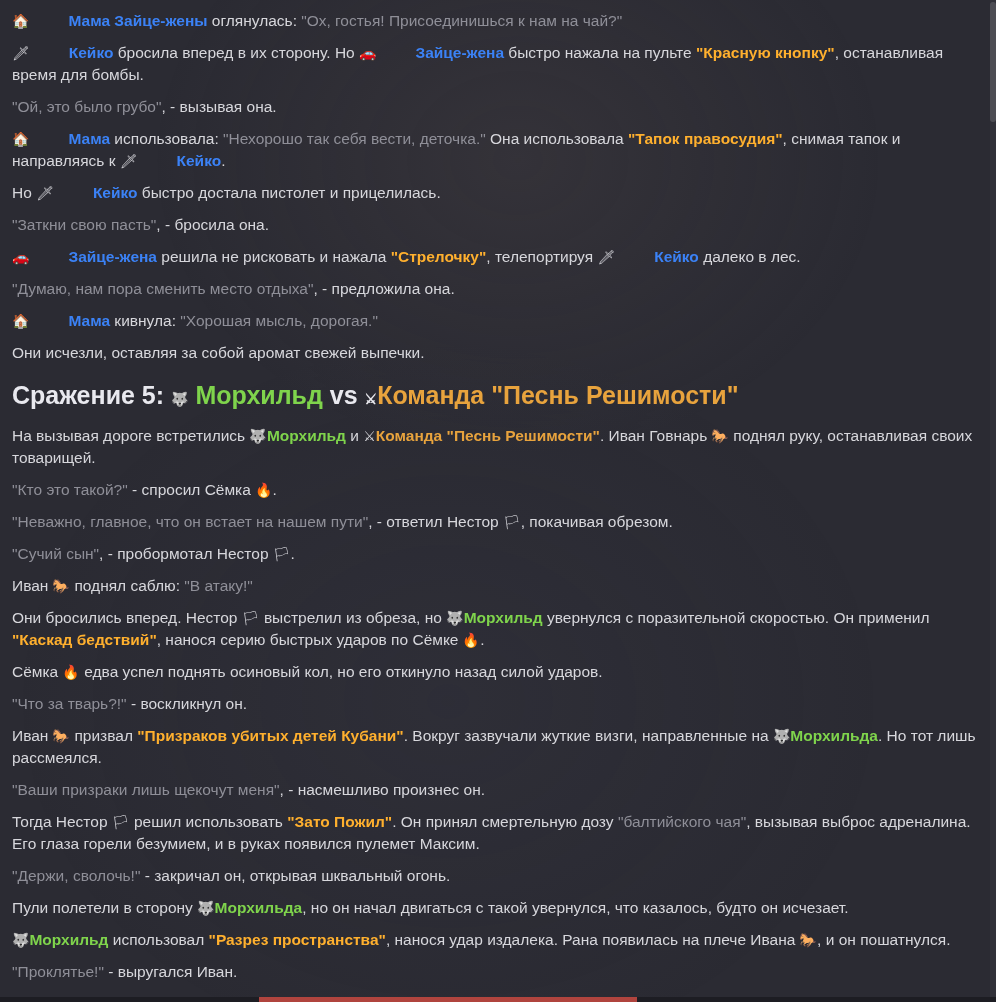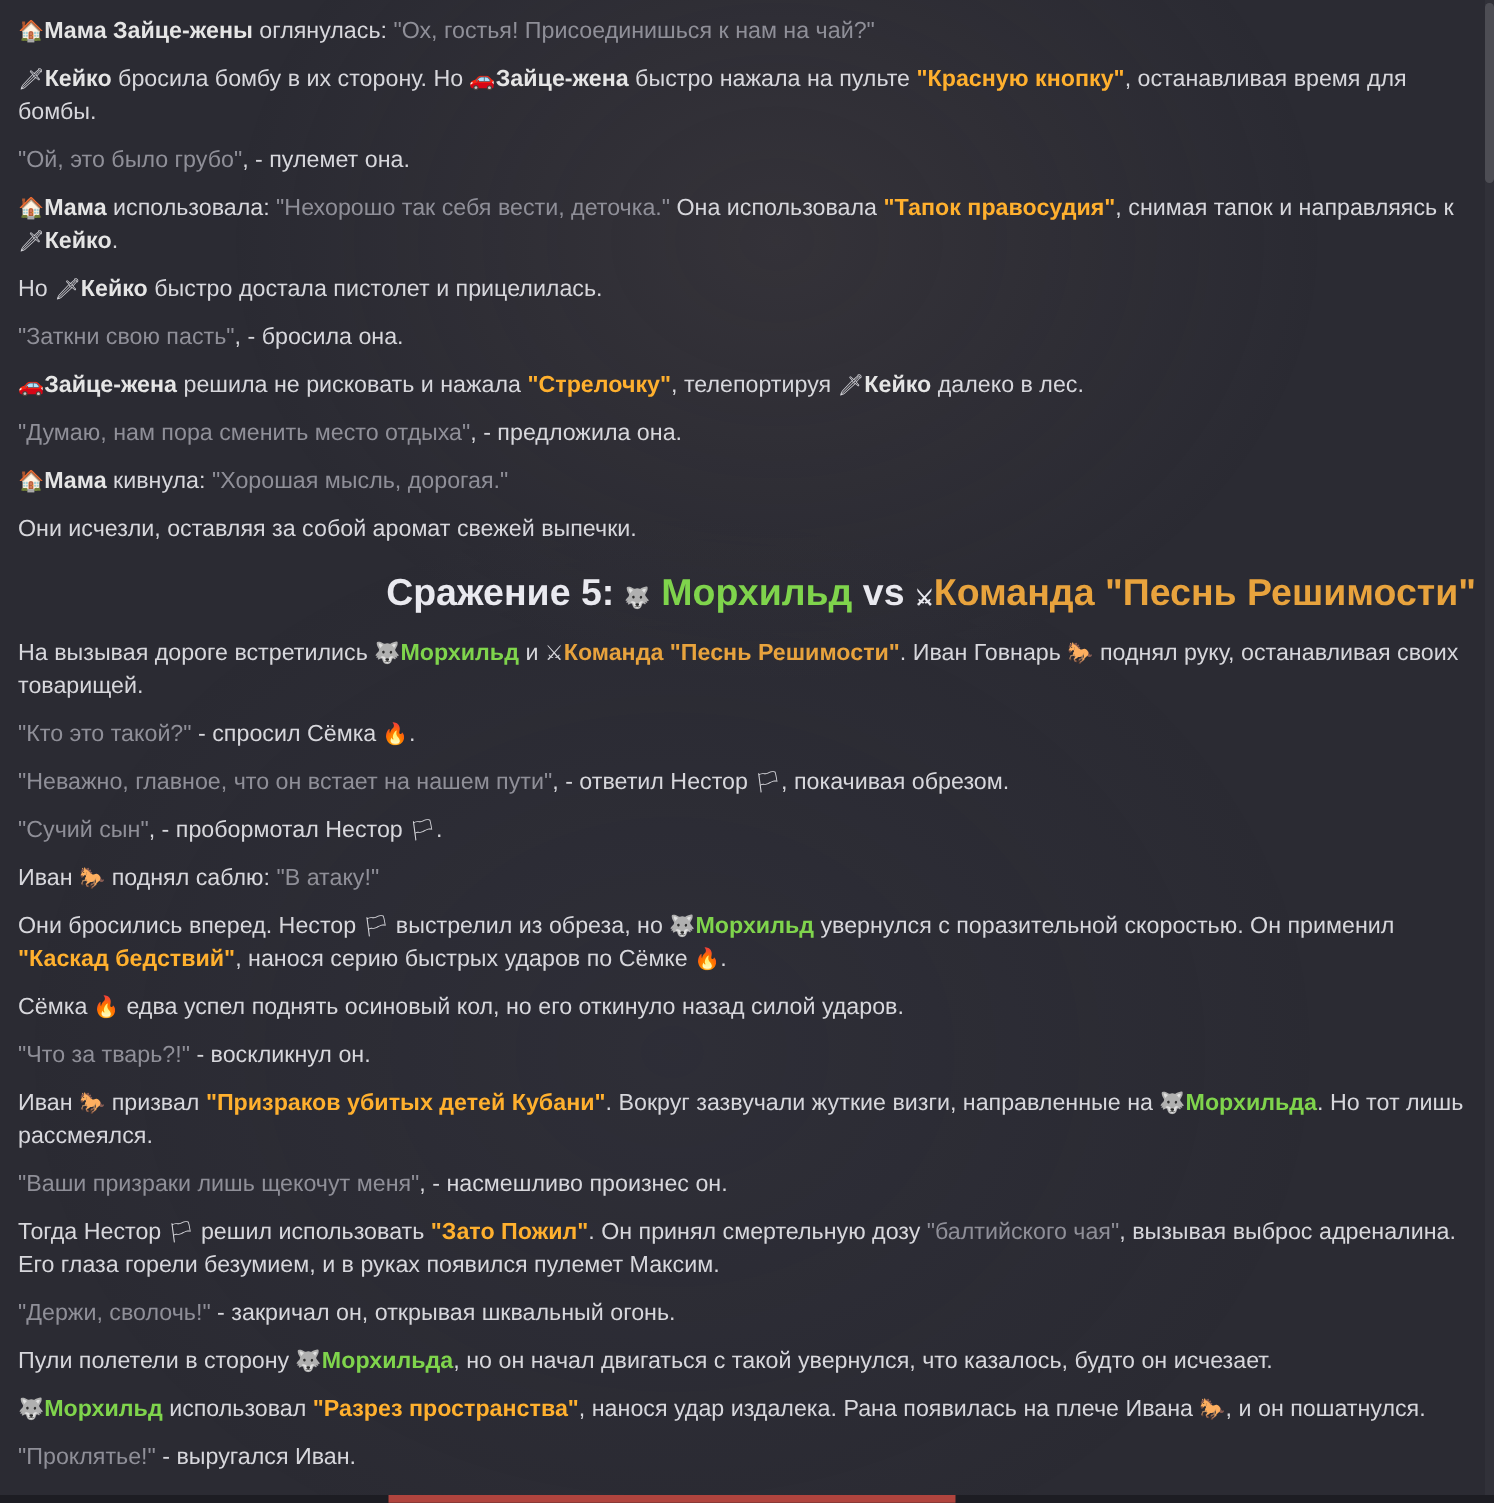--- a/index.html
+++ b/index.html
@@ -30,33 +30,32 @@
     position: relative;
     z-index: 1;
     padding: 10px 12px 0 12px;
   }
   p.line {
     margin: 0 0 10px 0;
   }
   p.line:last-child { margin-bottom: 16px; }
 
   .quote { color: #8f8f98; }
-  .q-pink { color: #e5e5e5; font-weight: bold; }
+  .q-pink { color: #3b82f6; font-weight: bold; margin-left: 39px; }
   .q-gold { color: #e8a33d; font-weight: bold; }
   .q-green { color: #7fd44c; font-weight: bold; }
   .skill { color: #ffb02e; font-weight: bold; }
   .ico { font-size: 14px; }
 
   h2.battle-heading {
     font-size: 25px;
     line-height: 1.25;
     margin: 16px 0 14px 0;
     font-weight: bold;
     color: #e9e9ef;
-    text-align: right;
   }
   h2.battle-heading .name-green { color: #7fd44c; }
   h2.battle-heading .name-gold { color: #e8a33d; }
   h2.battle-heading .vs { color: #e9e9ef; font-weight: bold; }
 
   .bottom-bar {
     position: fixed;
     left: 0; right: 0; bottom: 0;
     height: 5px;
     background: #1d1d23;
@@ -84,22 +83,22 @@
   }
 </style>
 </head>
 <body>
 
 <div class="bg-wash"></div>
 
 <div class="doc">
   <div>
       <p class="line"><span class="ico">🏠</span><span class="q-pink">Мама Зайце-жены</span><span> оглянулась: </span><span class="quote">"Ох, гостья! Присоединишься к нам на чай?"</span></p>
-      <p class="line"><span class="ico">🗡</span><span class="q-pink">Кейко</span><span> бросила бомбу в их сторону. Но </span><span class="ico">🚗</span><span class="q-pink">Зайце-жена</span><span> быстро нажала на пульте </span><span class="skill">"Красную кнопку"</span><span>, останавливая время для бомбы.</span></p>
-      <p class="line"><span class="quote">"Ой, это было грубо"</span><span>, - пулемет она.</span></p>
+      <p class="line"><span class="ico">🗡</span><span class="q-pink">Кейко</span><span> бросила вперед в их сторону. Но </span><span class="ico">🚗</span><span class="q-pink">Зайце-жена</span><span> быстро нажала на пульте </span><span class="skill">"Красную кнопку"</span><span>, останавливая время для бомбы.</span></p>
+      <p class="line"><span class="quote">"Ой, это было грубо"</span><span>, - вызывая она.</span></p>
       <p class="line"><span class="ico">🏠</span><span class="q-pink">Мама</span><span> использовала: </span><span class="quote">"Нехорошо так себя вести, деточка."</span><span> Она использовала </span><span class="skill">"Тапок правосудия"</span><span>, снимая тапок и направляясь к </span><span class="ico">🗡</span><span class="q-pink">Кейко</span><span>.</span></p>
       <p class="line"><span>Но </span><span class="ico">🗡</span><span class="q-pink">Кейко</span><span> быстро достала пистолет и прицелилась.</span></p>
       <p class="line"><span class="quote">"Заткни свою пасть"</span><span>, - бросила она.</span></p>
       <p class="line"><span class="ico">🚗</span><span class="q-pink">Зайце-жена</span><span> решила не рисковать и нажала </span><span class="skill">"Стрелочку"</span><span>, телепортируя </span><span class="ico">🗡</span><span class="q-pink">Кейко</span><span> далеко в лес.</span></p>
       <p class="line"><span class="quote">"Думаю, нам пора сменить место отдыха"</span><span>, - предложила она.</span></p>
       <p class="line"><span class="ico">🏠</span><span class="q-pink">Мама</span><span> кивнула: </span><span class="quote">"Хорошая мысль, дорогая."</span></p>
       <p class="line"><span>Они исчезли, оставляя за собой аромат свежей выпечки.</span></p>
     </div>
 
   <h2 class="battle-heading">

